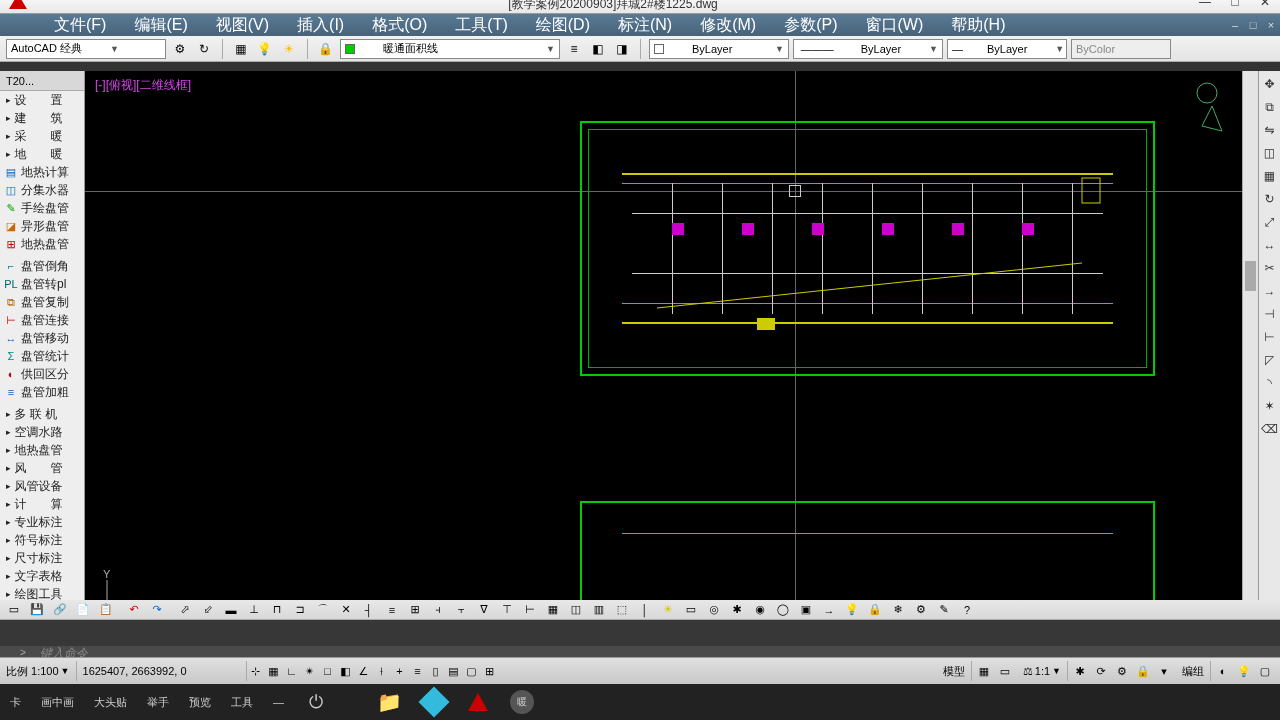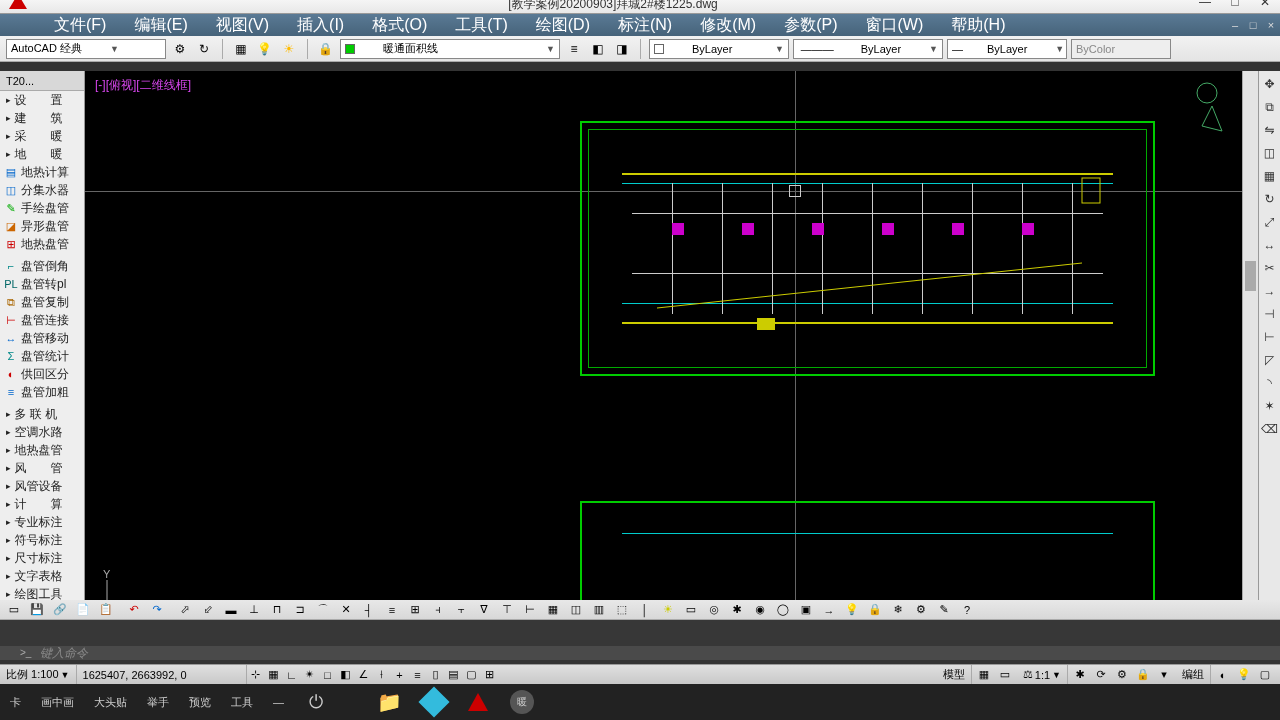--- a/index.html
+++ b/index.html
@@ -56,21 +56,21 @@
 .vscrollbar { width:16px; background:#e4e4e4; border-left:1px solid #aaa; position:relative; }
 .vscrollbar .thumb { position:absolute; left:2px; right:2px; top:190px; height:30px; background:#aaa; }
 
 .cmdarea { position:absolute; left:0; right:0; bottom:24px; height:60px; background:#e8e8e8; }
 .cmdtoolbar { height:20px; background:linear-gradient(#e8e8e8,#d8d8d8); border-bottom:1px solid #aaa; display:flex; align-items:center; padding:0 5px; gap:5px; overflow:hidden; }
 .cmdtoolbar .ctbtn { width:18px; height:16px; display:flex; align-items:center; justify-content:center; font-size:11px; }
 .cmdtext { height:26px; background:#373737; color:#d0d0d0; font-size:12px; padding:6px 8px; position:relative; font-family:monospace; }
 .cmdinput { height:14px; background:#4a4a4a; display:flex; align-items:center; padding-left:20px; font-size:12px; color:#888; font-style:italic; }
 .cmdinput .prompt-icon { width:14px; height:12px; margin-right:6px; font-style:normal; color:#aaa; font-size:10px; }
 
-.statusbar { position:absolute; left:0; right:0; bottom:0; height:20px; background:linear-gradient(#e0e0e0,#c8c8c8); display:flex; align-items:center; font-size:11px; border-top:1px solid #999; }
+.statusbar { position:absolute; left:0; right:0; bottom:0; height:27px; background:linear-gradient(#e0e0e0,#c8c8c8); display:flex; align-items:center; font-size:11px; border-top:1px solid #999; }
 .statusbar .field { padding:0 6px; height:20px; display:flex; align-items:center; border-right:1px solid #aaa; gap:2px; }
 .statusbar .coords { width:170px; }
 .statusbar .sbtn { width:18px; height:18px; display:flex; align-items:center; justify-content:center; }
 .statusbar .spacer { flex:1; }
 .statusbar .rightcluster { display:flex; align-items:center; gap:3px; padding-right:6px; }
 
 .taskbar { position:absolute; left:0; right:0; bottom:0; height:36px; background:#222; display:flex; align-items:center; color:#ccc; font-size:11px; }
 .taskbar .tsk { padding:0 10px; height:100%; display:flex; align-items:center; gap:4px; }
 .taskbar .appicon { width:32px; height:32px; display:flex; align-items:center; justify-content:center; margin:0 6px; }
 .taskbar .tray { margin-left:auto; display:flex; align-items:center; gap:8px; padding-right:10px; }

